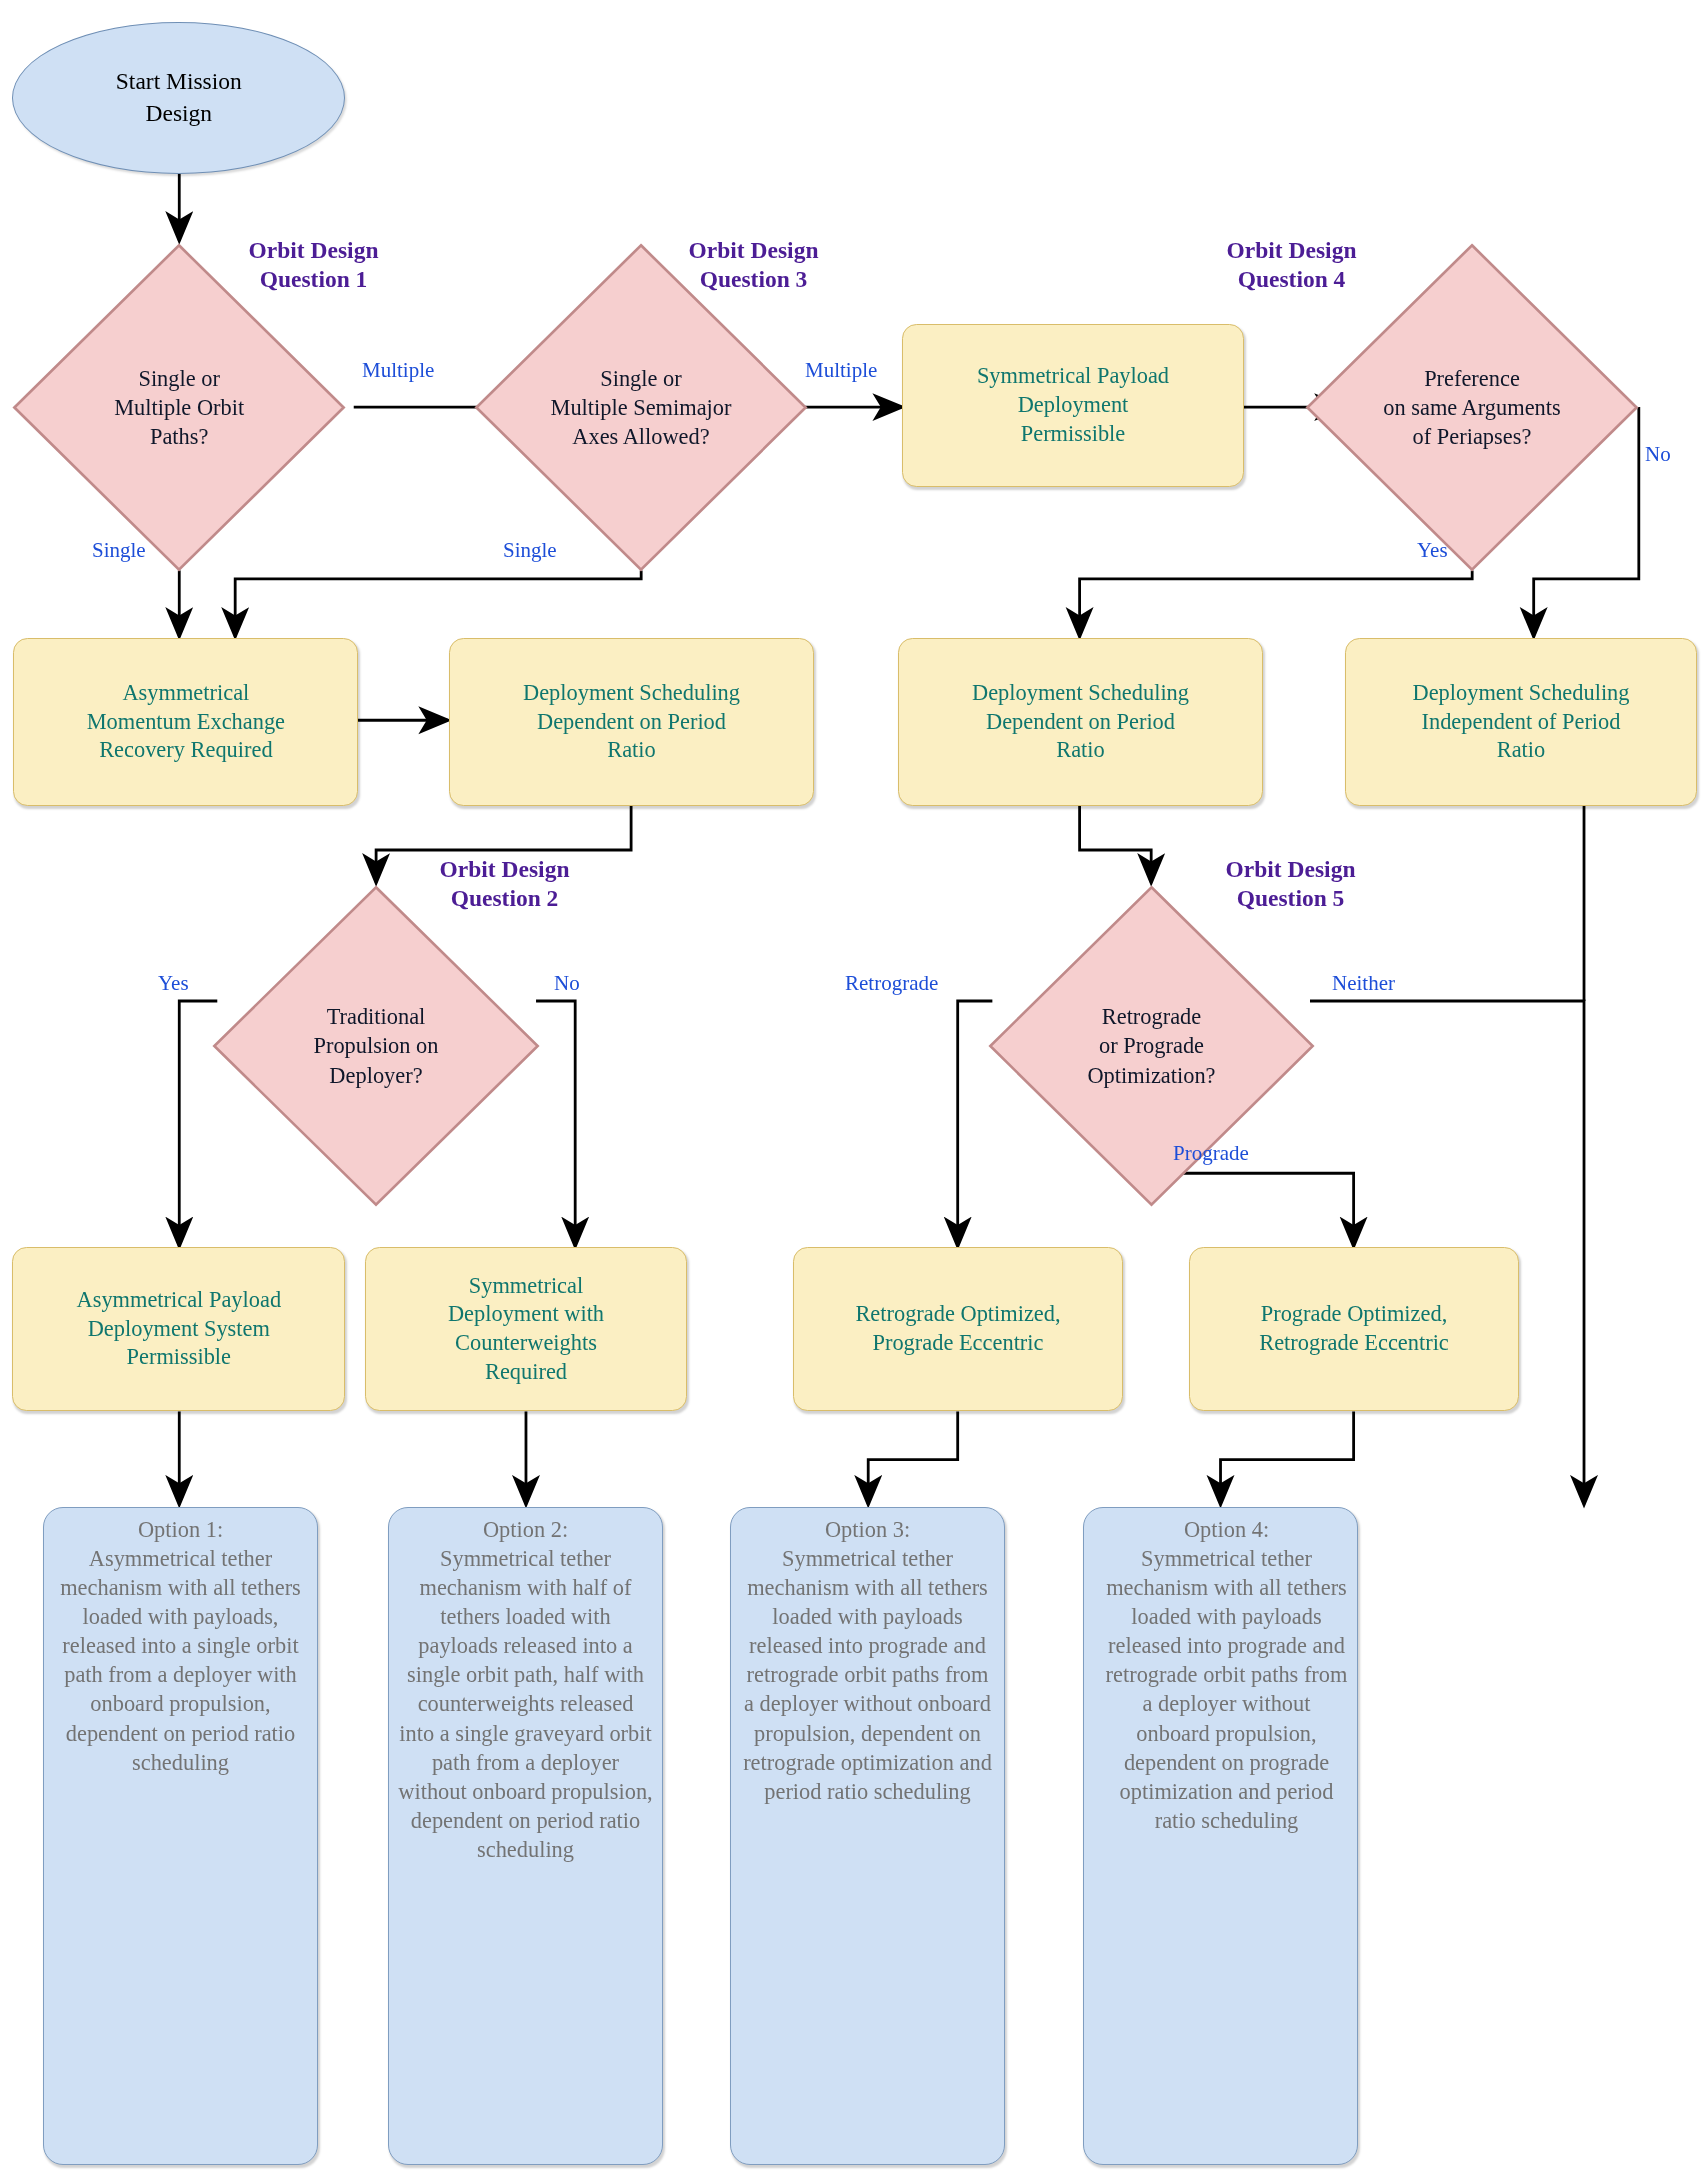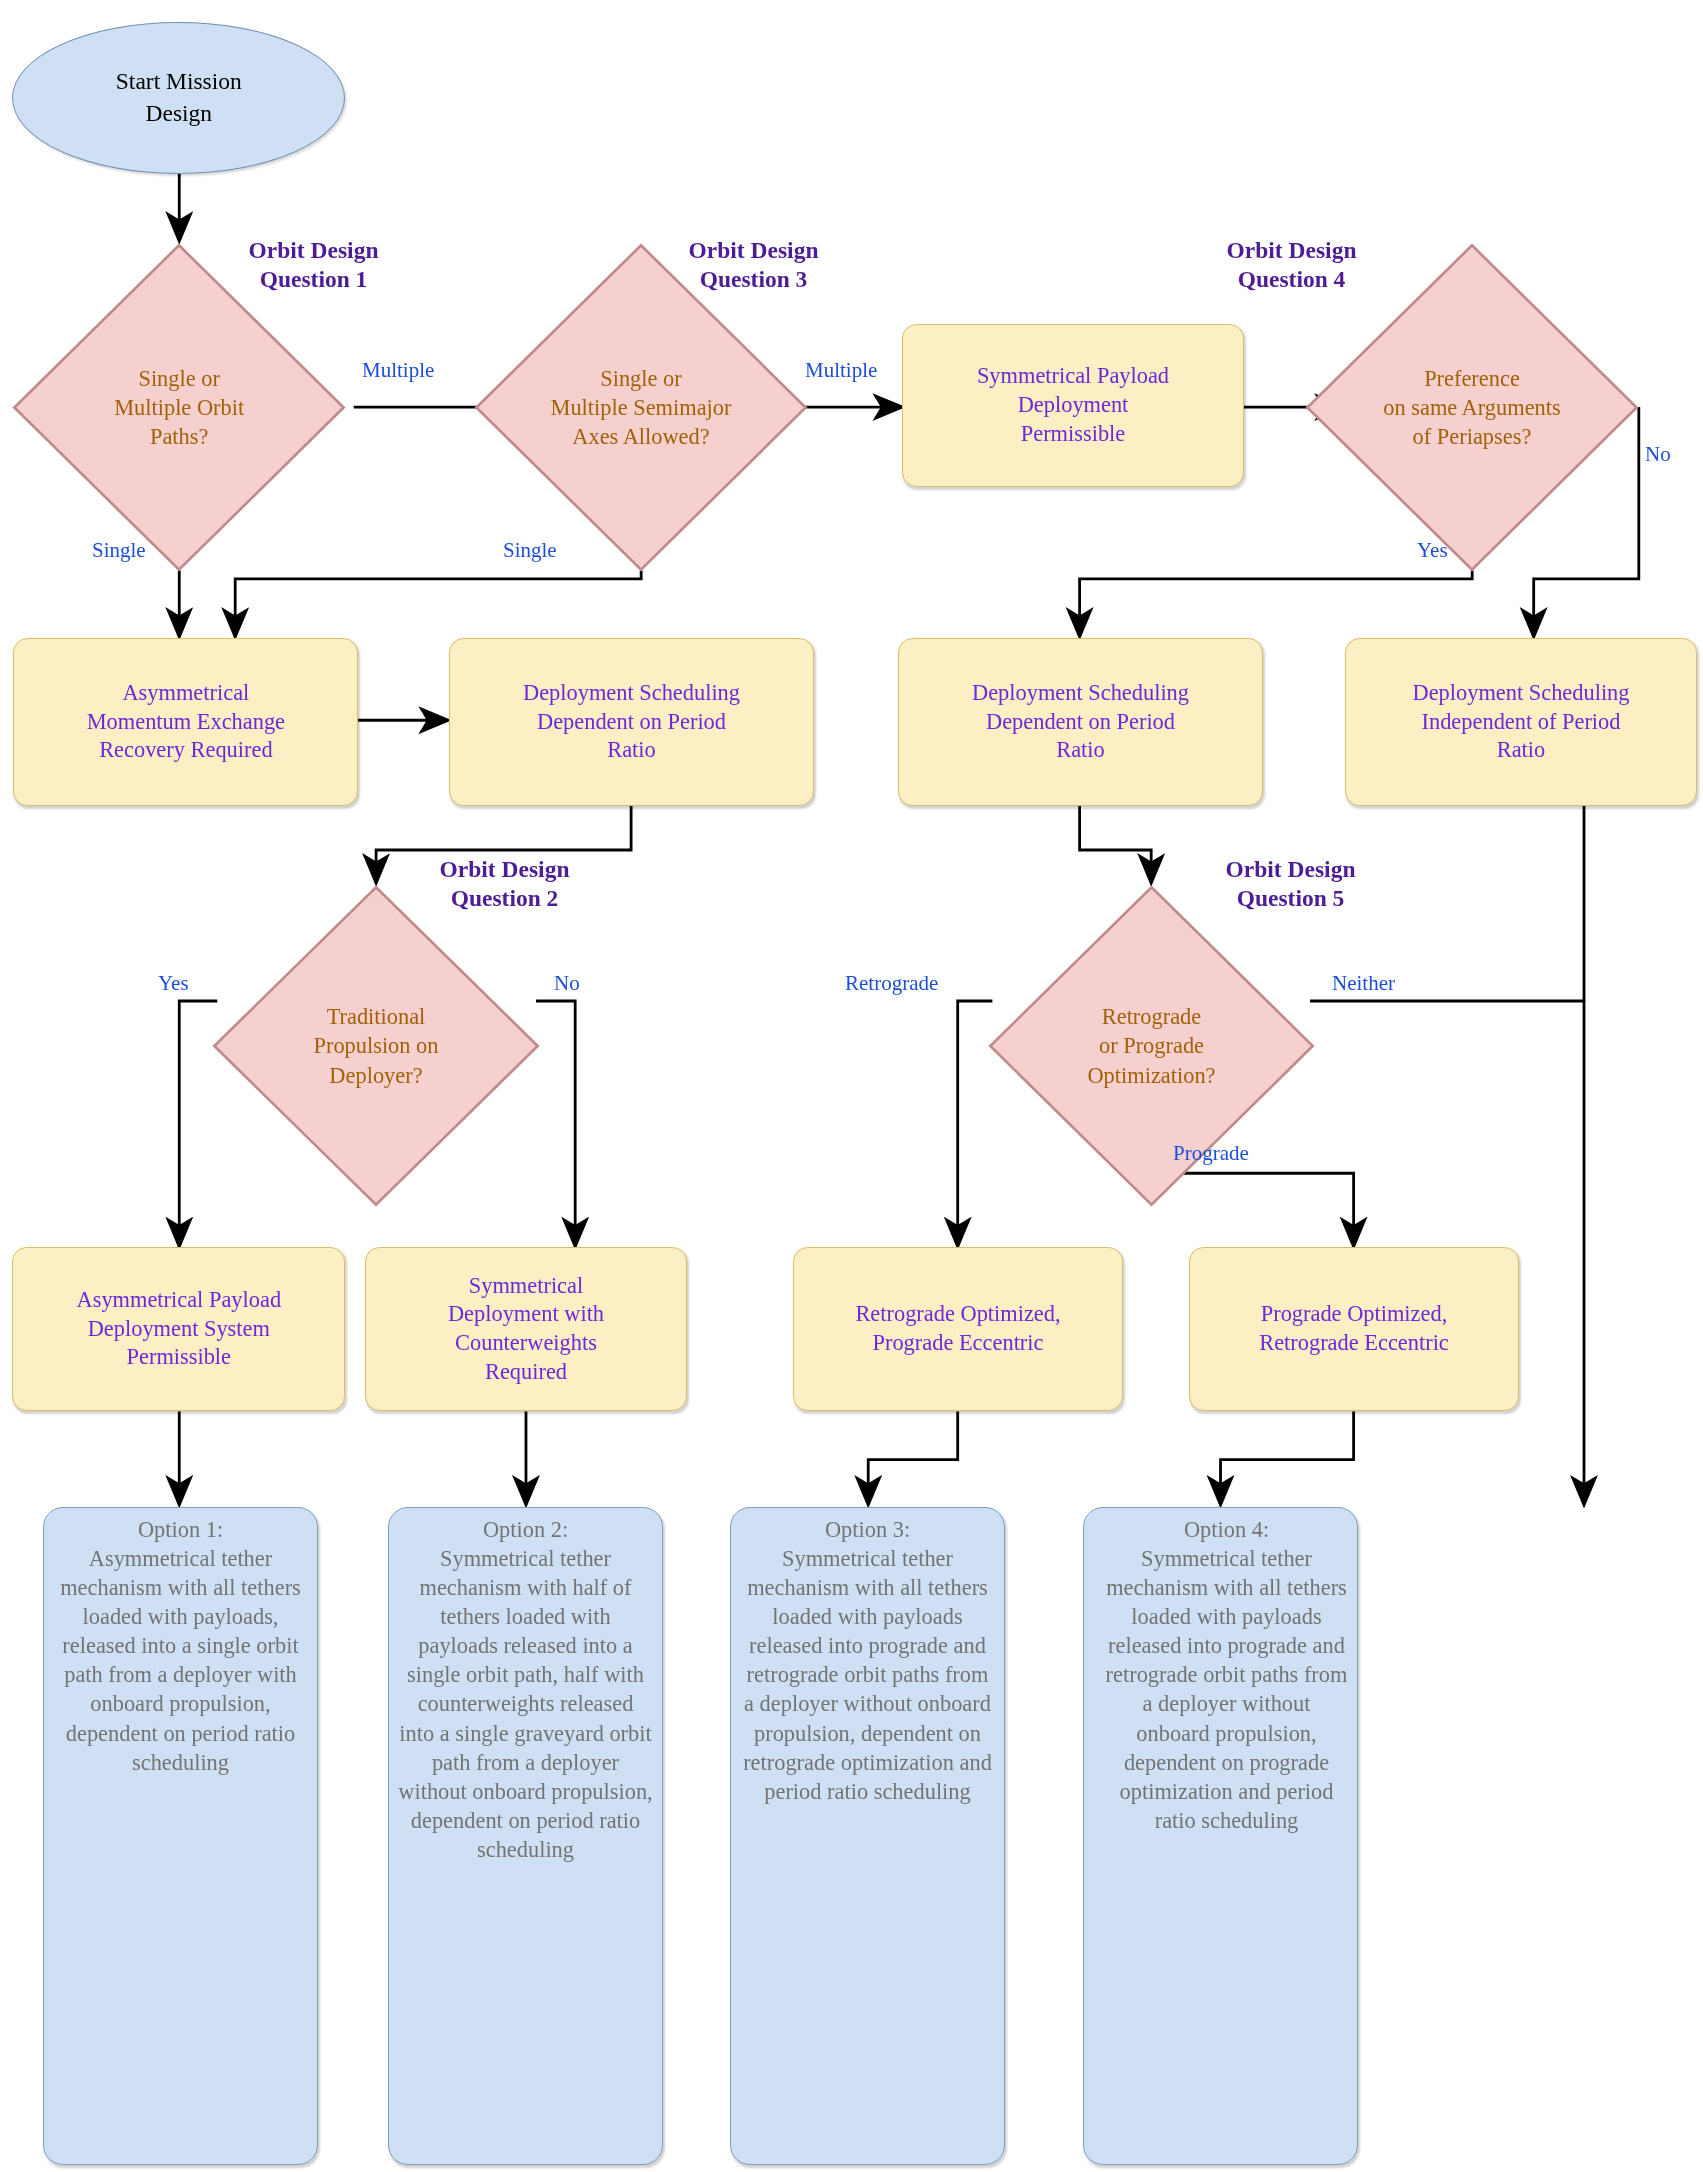--- a/index.html
+++ b/index.html
@@ -3,33 +3,33 @@
 <meta charset="utf-8">
 <style>
   html,body{margin:0;padding:0;background:#ffffff;}
   body{font-family:"Liberation Serif", serif;}
   #page{position:relative;width:1704px;height:2172px;background:#ffffff;overflow:hidden;}
   svg.edges{position:absolute;left:0;top:0;width:1704px;height:2172px;pointer-events:none;}
   .node{position:absolute;box-sizing:border-box;display:flex;align-items:center;justify-content:center;text-align:center;}
   .proc{
     background:#fbefc3;border:1.7px solid #d9bd6a;border-radius:14.5px;
     box-shadow:1.7px 2.2px 2.2px rgba(0,0,0,0.18);
-    color:#6d28d9;font-size:22.4px;line-height:1.28;padding:5.6px 7.8px;
+    color:#0f766e;font-size:22.4px;line-height:1.28;padding:5.6px 7.8px;
   }
   .term{
     background:#cfe0f4;border:1.7px solid #7f9dc0;border-radius:20px;
     box-shadow:1.7px 2.2px 2.2px rgba(0,0,0,0.18);
     color:#737373;font-size:22.4px;line-height:1.30;padding:6.7px 9px;
   }
   .ellipse{
     background:#cfe0f4;border:1.7px solid #6f8fb5;border-radius:50%;
     box-shadow:1.7px 2.2px 2.2px rgba(0,0,0,0.15);
     color:#000;font-size:23.5px;line-height:1.35;
   }
-  .diamond{color:#a16207;font-size:22.4px;line-height:1.30;}
+  .diamond{color:#0f172a;font-size:22.4px;line-height:1.30;}
   .diamond .dshape{position:absolute;left:0;top:0;width:100%;height:100%;}
   .diamond .dtext{position:relative;z-index:2;width:62%;margin:0 auto;}
   .qlabel{position:absolute;font-size:23.5px;font-weight:bold;line-height:1.25;text-align:center;color:#4c1d95;}
   .elabel{position:absolute;font-size:21px;color:#1d4ed8;white-space:nowrap;}
 </style>
 </head>
 <body>
 
 <div id="page">
 

